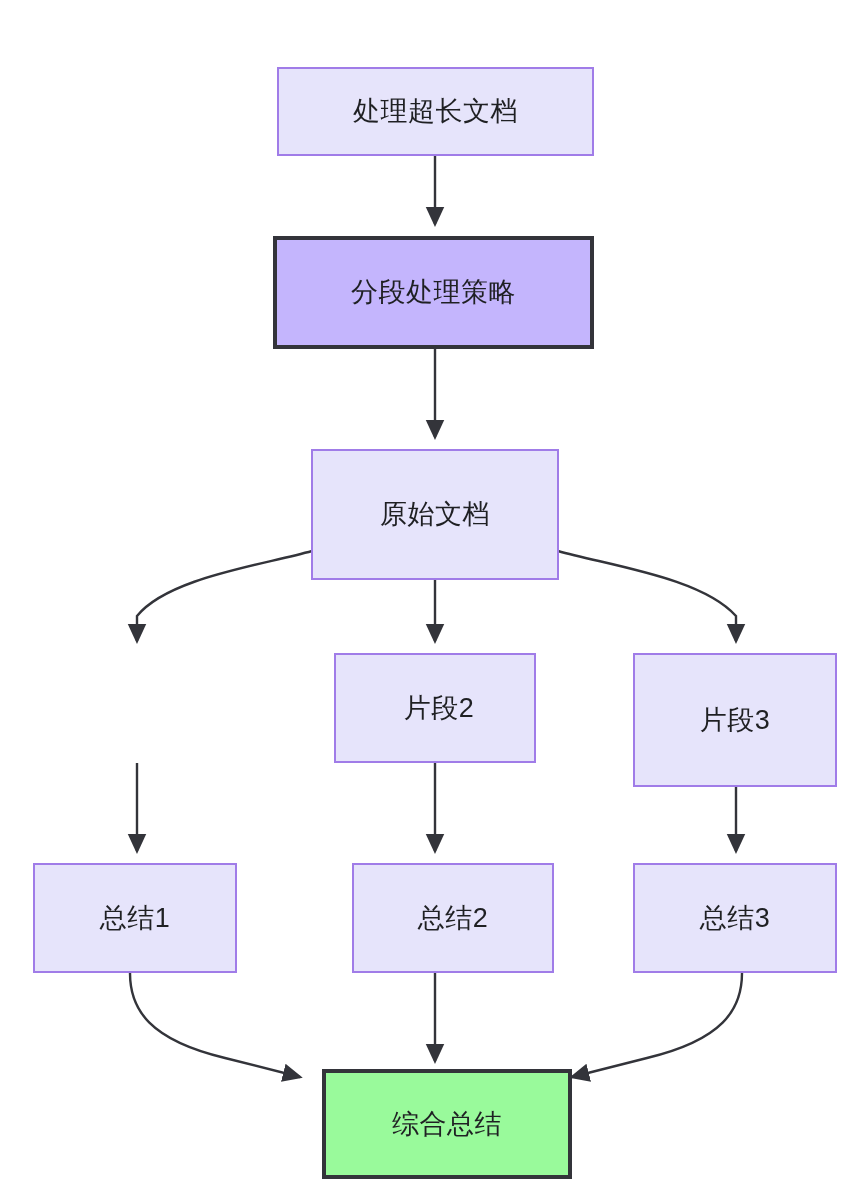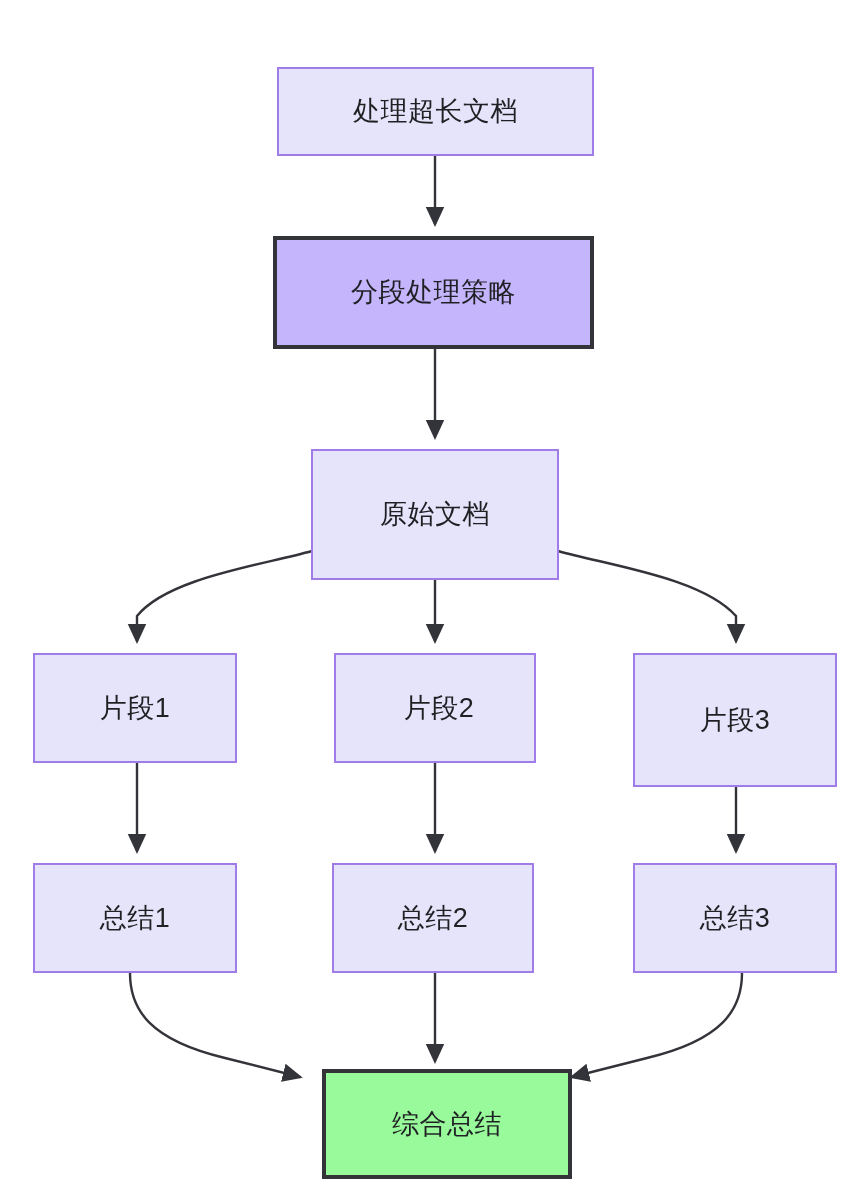--- a/index.html
+++ b/index.html
@@ -95,37 +95,34 @@
   </div>
 
   <div class="node highlight" style="left:273px; top:236px; width:321px; height:113px;">
     <span class="node-label">分段处理策略</span>
   </div>
 
   <div class="node plain" style="left:311px; top:449px; width:248px; height:131px;">
     <span class="node-label">原始文档</span>
   </div>
 
-  <div class="node plain" style="left:33px; top:653px; width:204px; height:110px;">
-    <span class="node-label">片段1</span>
-  </div>
 
   <div class="node plain" style="left:334px; top:653px; width:202px; height:110px;padding-left:8px;">
     <span class="node-label">片段2</span>
   </div>
 
   <div class="node plain" style="left:633px; top:653px; width:204px; height:134px;">
     <span class="node-label">片段3</span>
   </div>
 
   <div class="node plain" style="left:33px; top:863px; width:204px; height:110px;">
     <span class="node-label">总结1</span>
   </div>
 
-  <div class="node plain" style="left:332px; top:863px; width:202px; height:110px;">
+  <div class="node plain" style="left:352px; top:863px; width:202px; height:110px;">
     <span class="node-label">总结2</span>
   </div>
 
   <div class="node plain" style="left:633px; top:863px; width:204px; height:110px;">
     <span class="node-label">总结3</span>
   </div>
 
   <div class="node result" style="left:310px; top:1069px; width:250px; height:110px;margin-left:12px;">
     <span class="node-label">综合总结</span>
   </div>

